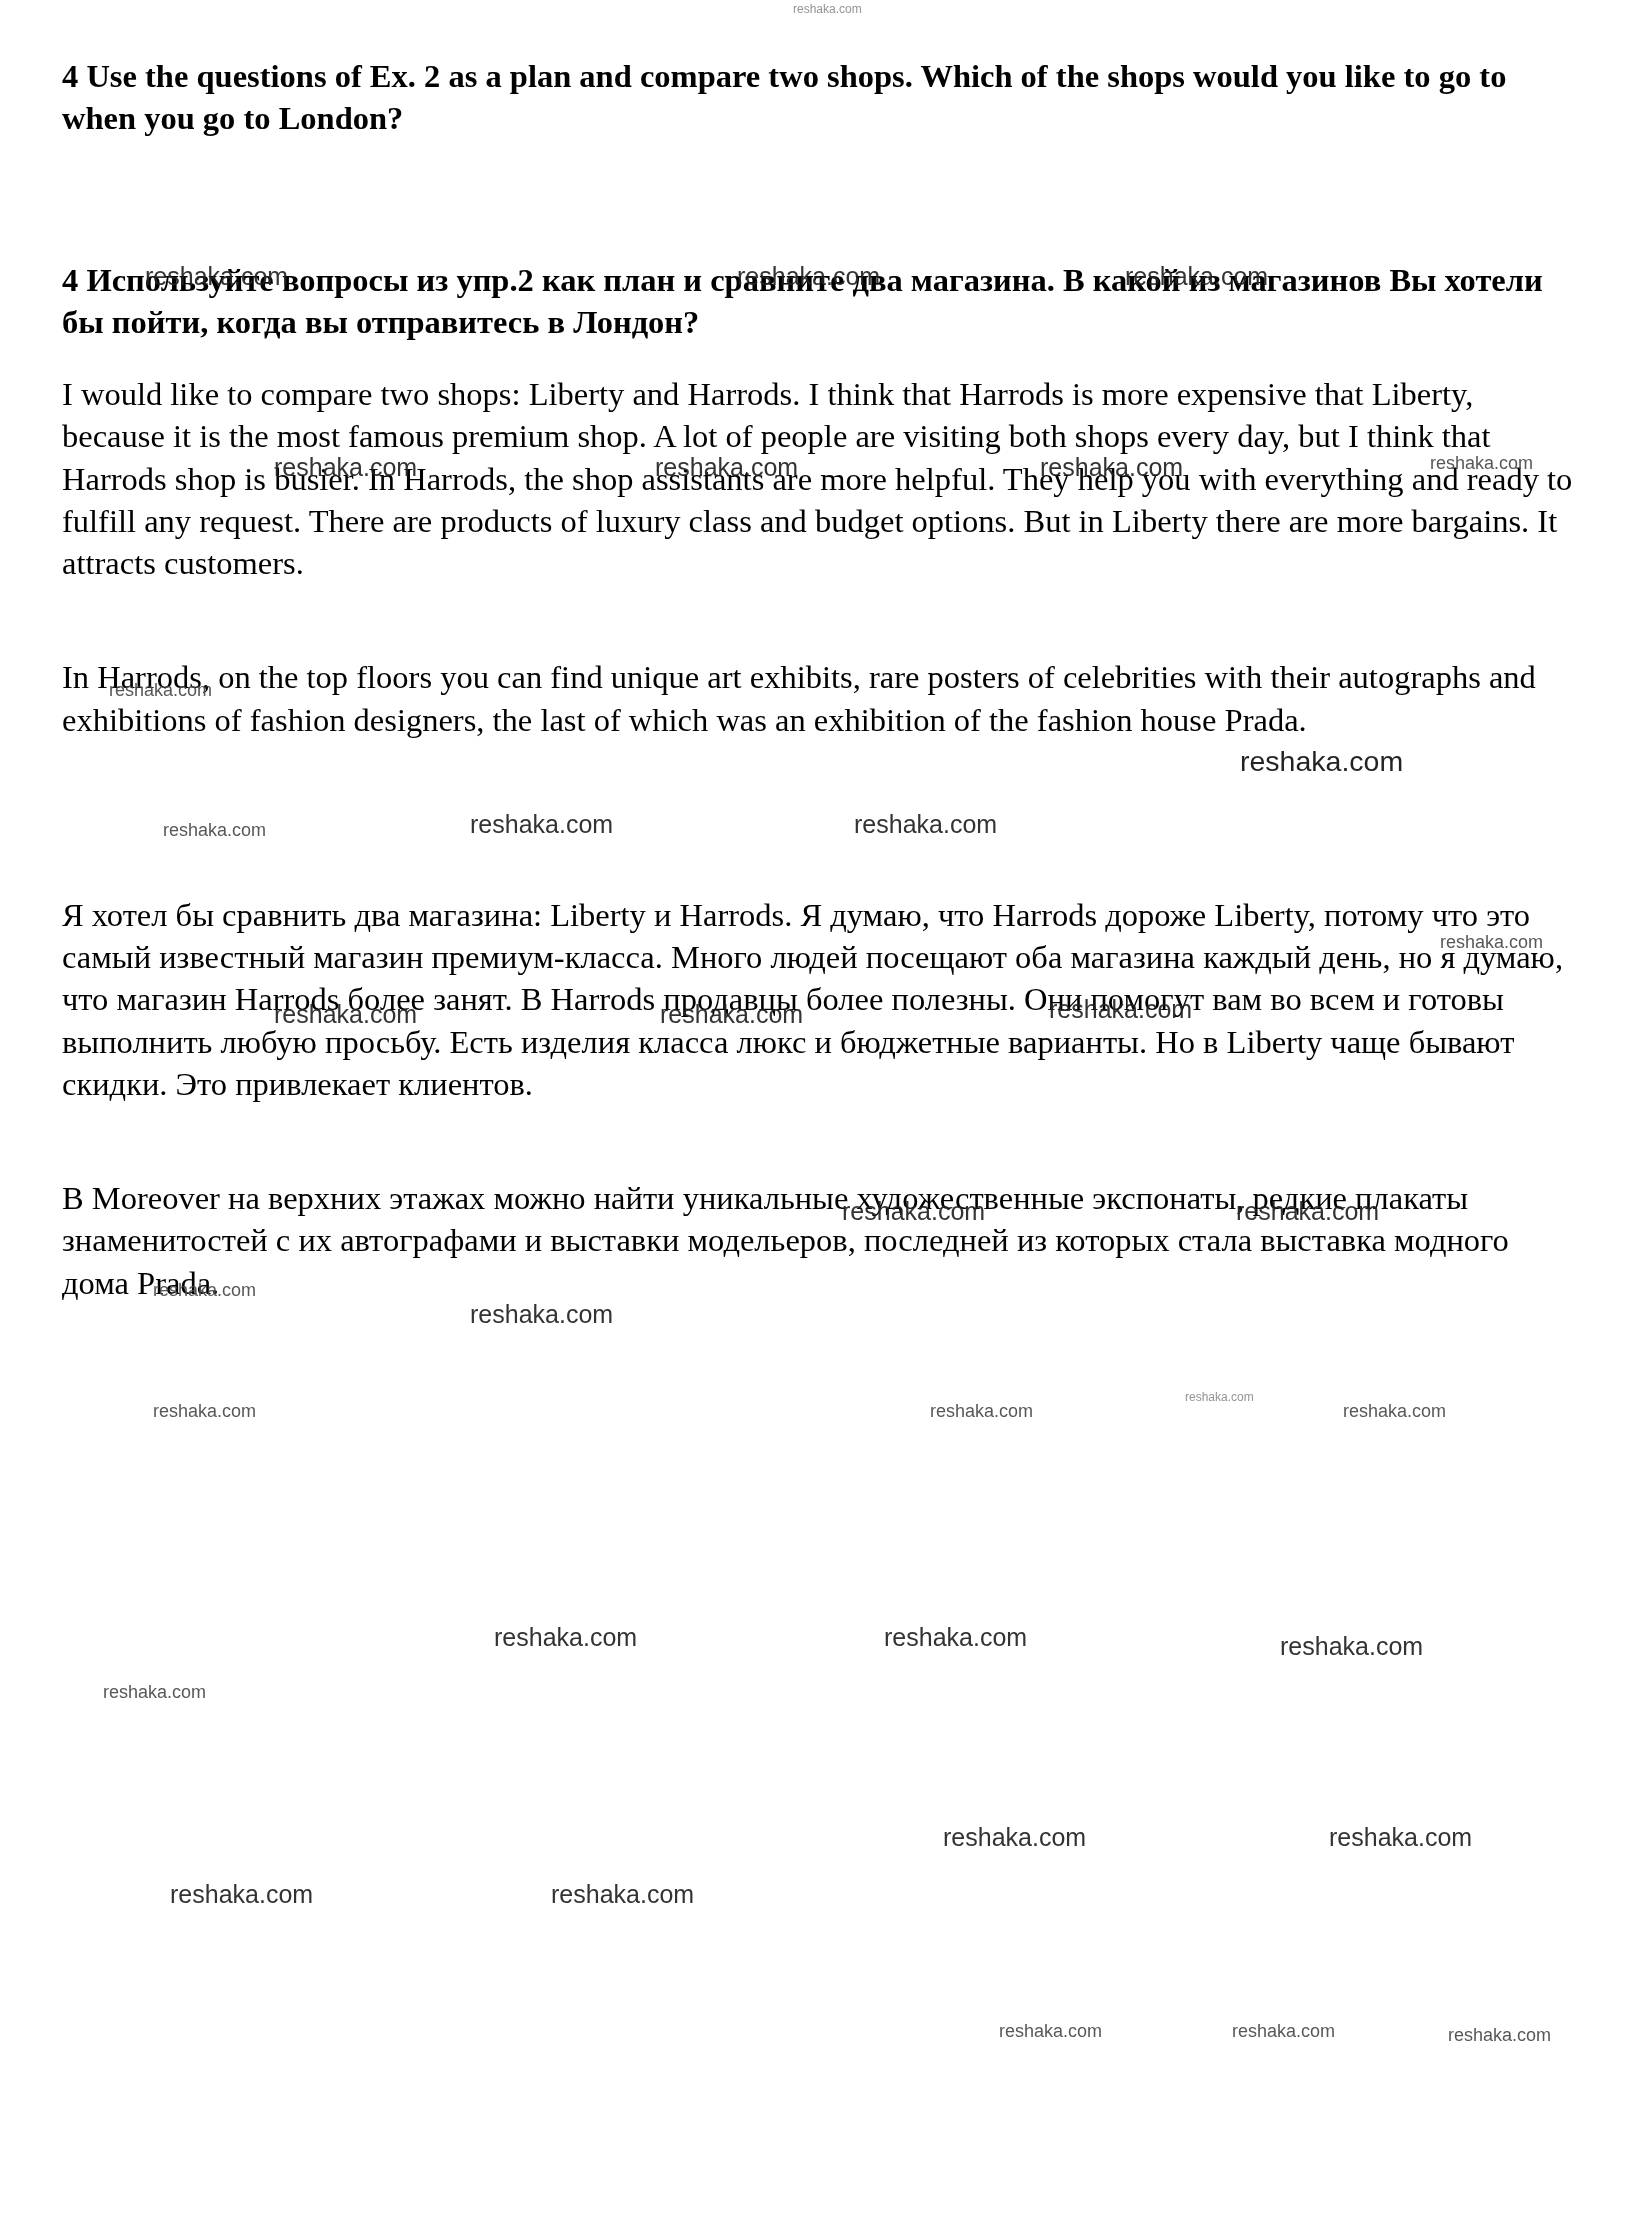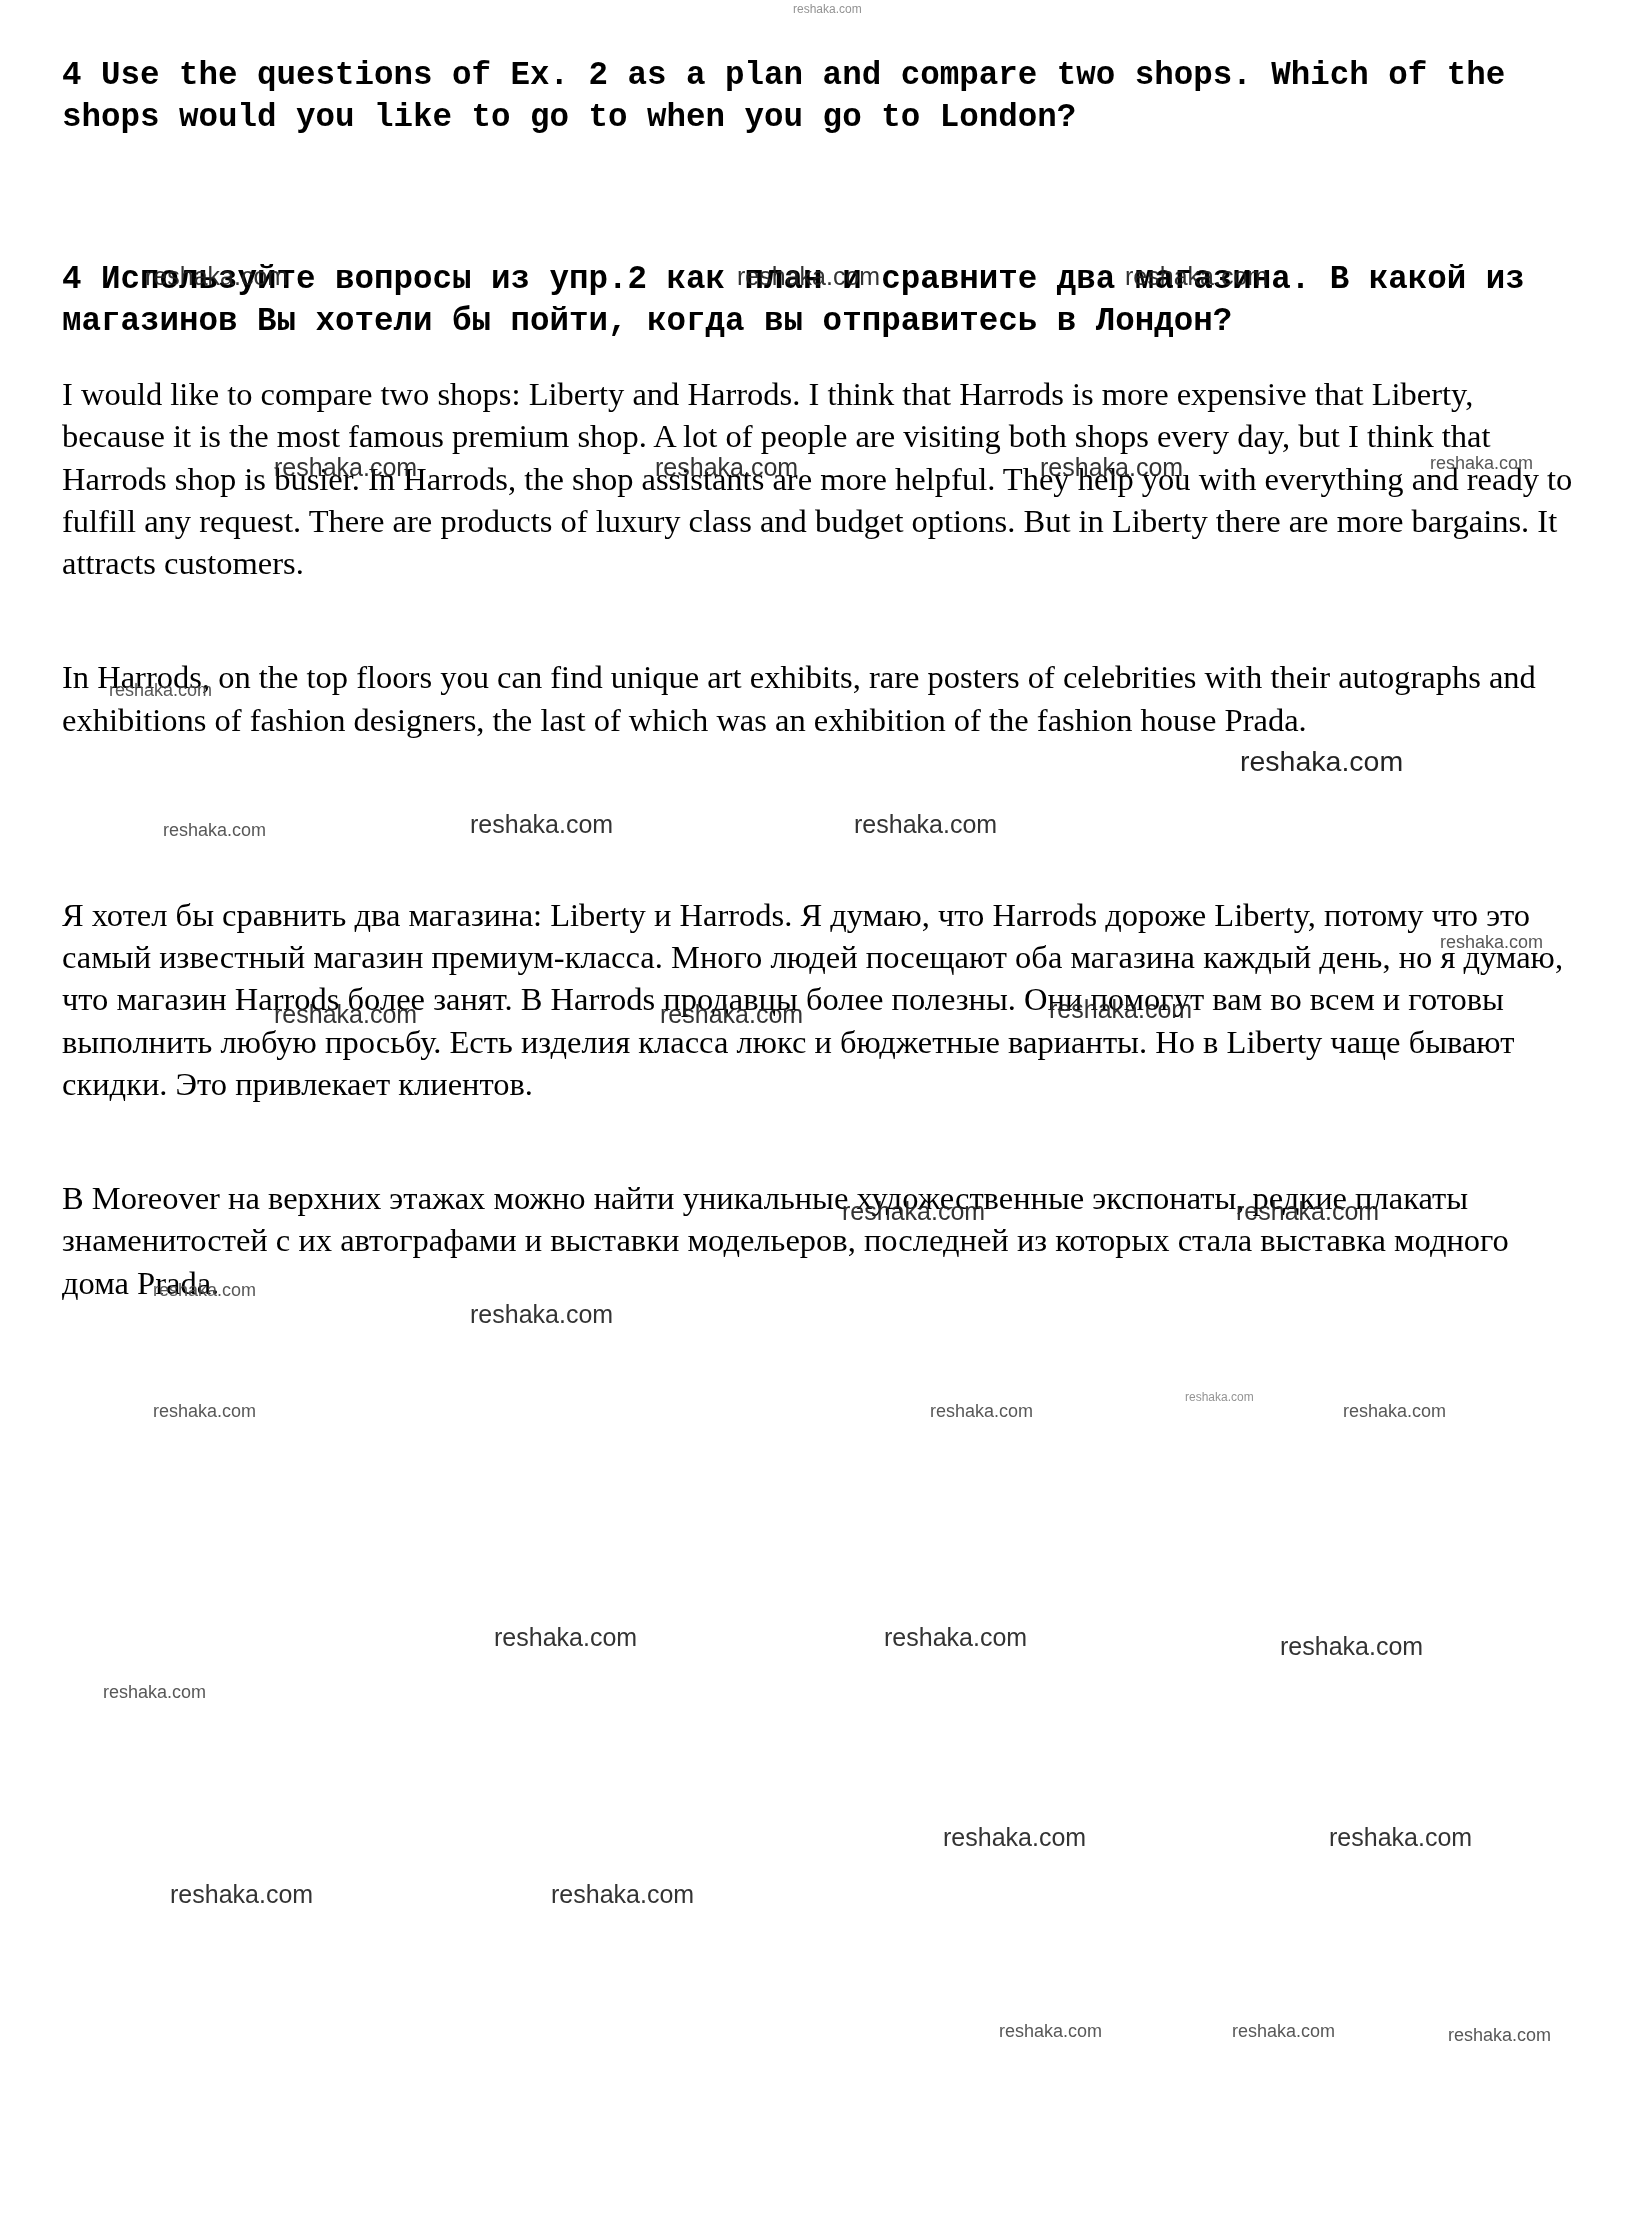--- a/index.html
+++ b/index.html
@@ -30,21 +30,20 @@
     top: 55px;
     width: 1514px;
   }
 
   .heading-en,
   .heading-ru {
     font-weight: bold;
     font-size: 32.5px;
     line-height: 1.30;
     margin: 0;
-    font-family: Liberation Mono, monospace;
   }
 
   .heading-en {
     margin-bottom: 119px;
   }
 
   .heading-ru {
     margin-bottom: 30px;
   }
 

